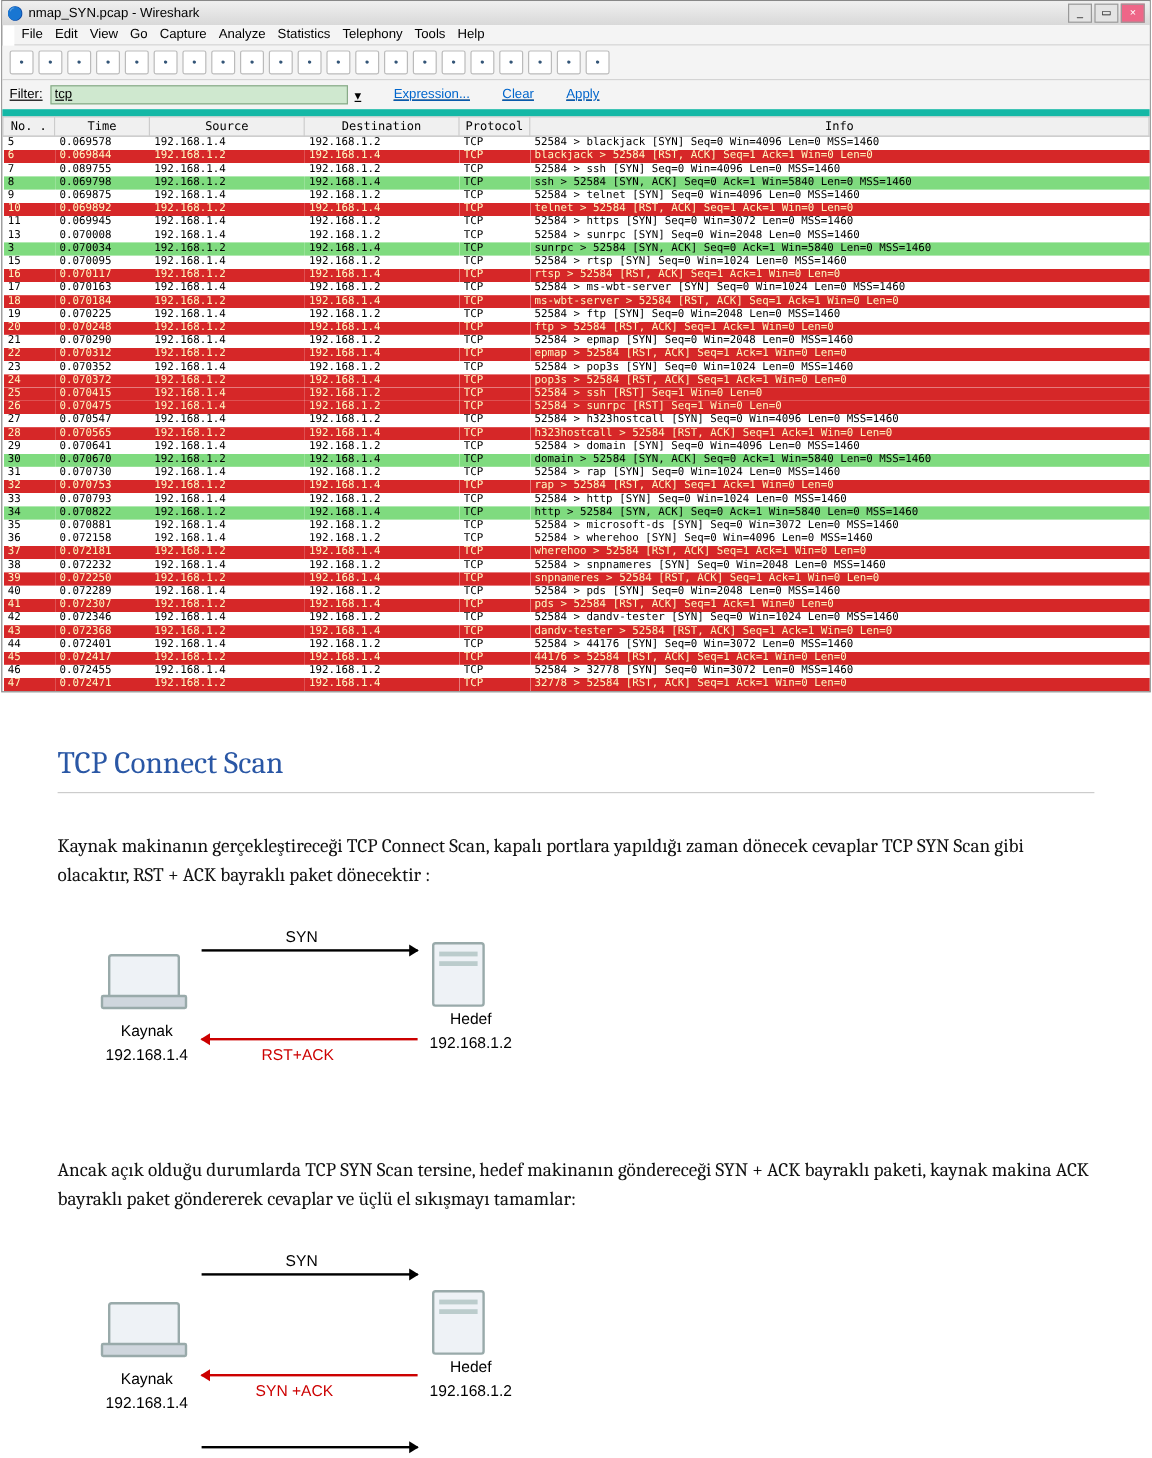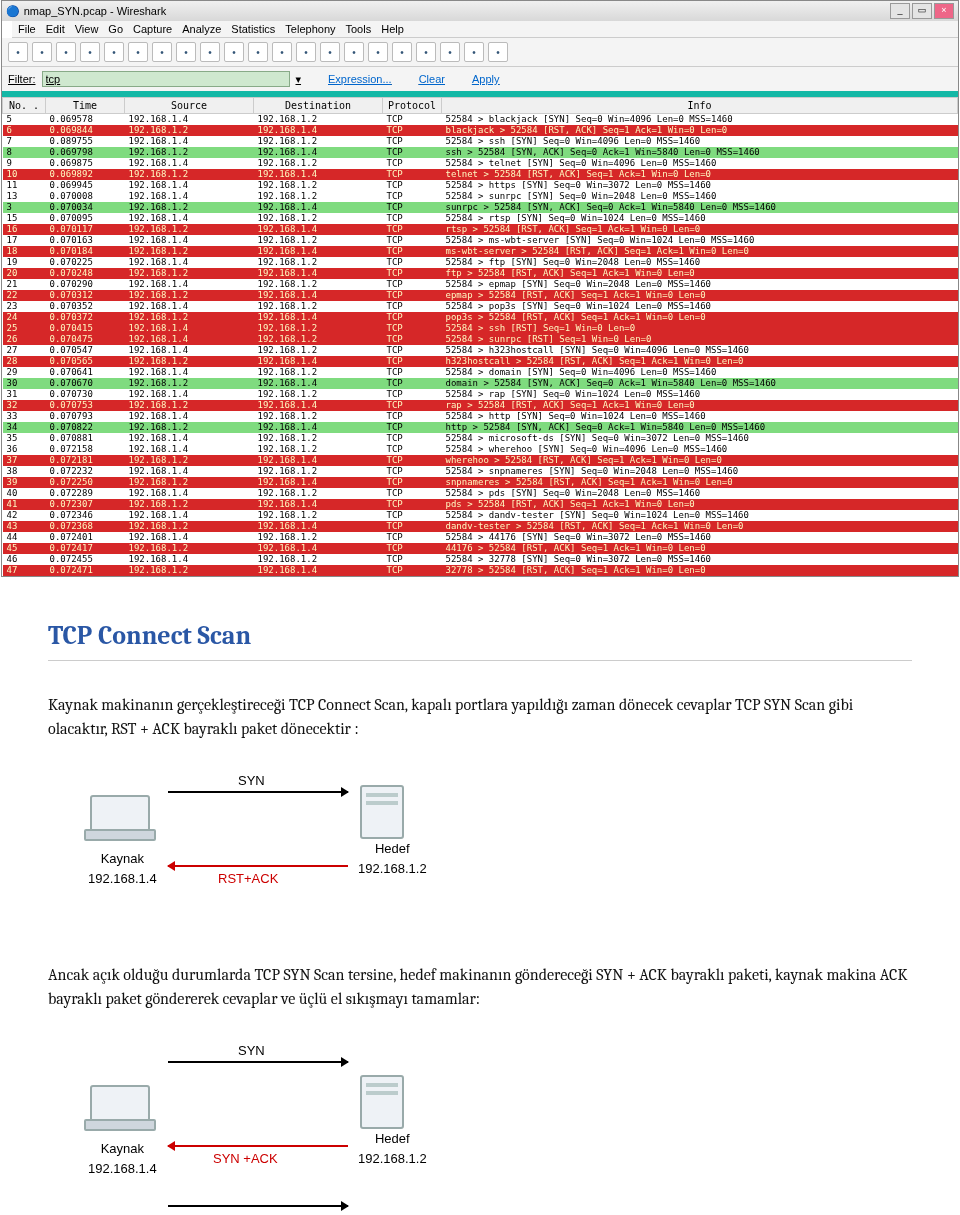--- a/index.html
+++ b/index.html
@@ -23,21 +23,21 @@
   tr.rst { background:#d62728; color:#fff8c0; }
   tr.synack { background:#7fdb7f; color:#000; }
   tr.plain { background:#fff; color:#000; }
   .col-no { width:34px; }
   .col-time { width:70px; }
   .col-src { width:120px; }
   .col-dst { width:120px; }
   .col-proto { width:50px; }
   .col-info { }
   .doc-body { padding: 40px 48px 40px 48px; font-family: Cambria, Georgia, serif; font-size: 16px; line-height:1.5; }
-  .doc-body h2 { color:#2a57a5; font-size:26px; font-weight:bold; margin:0 0 32px 0; border-bottom:1px solid #ccc; padding-bottom:4px; }
+  .doc-body h2 { color:#2a57a5; font-size:26px; font-weight:normal; margin:0 0 32px 0; border-bottom:1px solid #ccc; padding-bottom:4px; }
   .doc-body p { color:#111; margin:0 0 24px 0; }
   .diagram { position:relative; width:420px; height:170px; margin:12px 0 28px 40px; }
   .devbox { position:absolute; text-align:center; font-family: Arial, sans-serif; font-size:13px; }
   .devbox .icon { width:64px; height:50px; margin:0 auto 4px auto; }
   .laptop { width:56px; height:34px; border:2px solid #9aa; border-radius:3px; background:#eef2f6; position:relative; }
   .laptop::after { content:""; position:absolute; left:-8px; right:-8px; bottom:-10px; height:8px; background:#cfd6dd; border:2px solid #9aa; border-radius:2px; }
   .server { width:40px; height:50px; border:2px solid #9aa; border-radius:3px; background:#eef2f6; position:relative; }
   .server::before { content:""; position:absolute; top:6px; left:4px; right:4px; height:4px; background:#bcc; }
   .server::after { content:""; position:absolute; top:14px; left:4px; right:4px; height:4px; background:#bcc; }
   .arrow { position:absolute; height:2px; }

